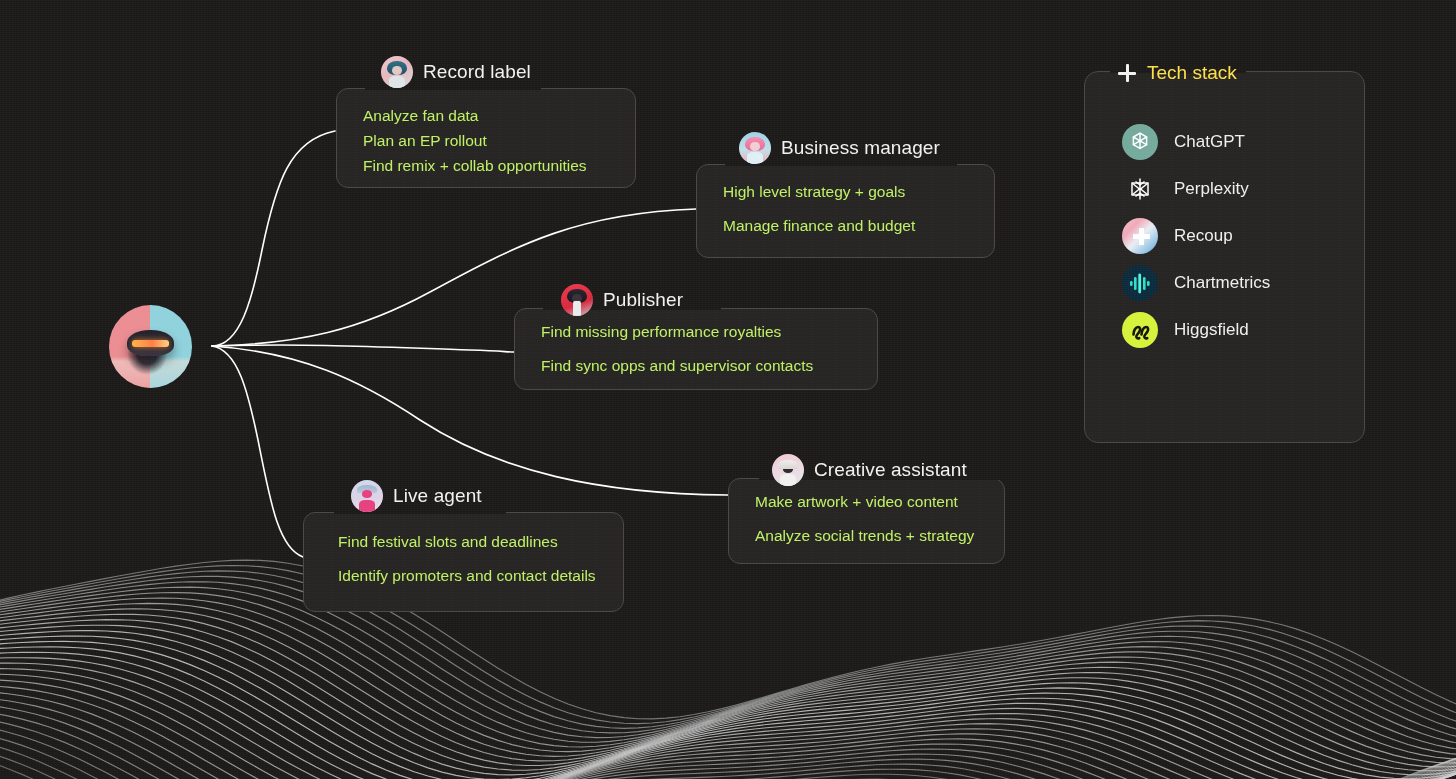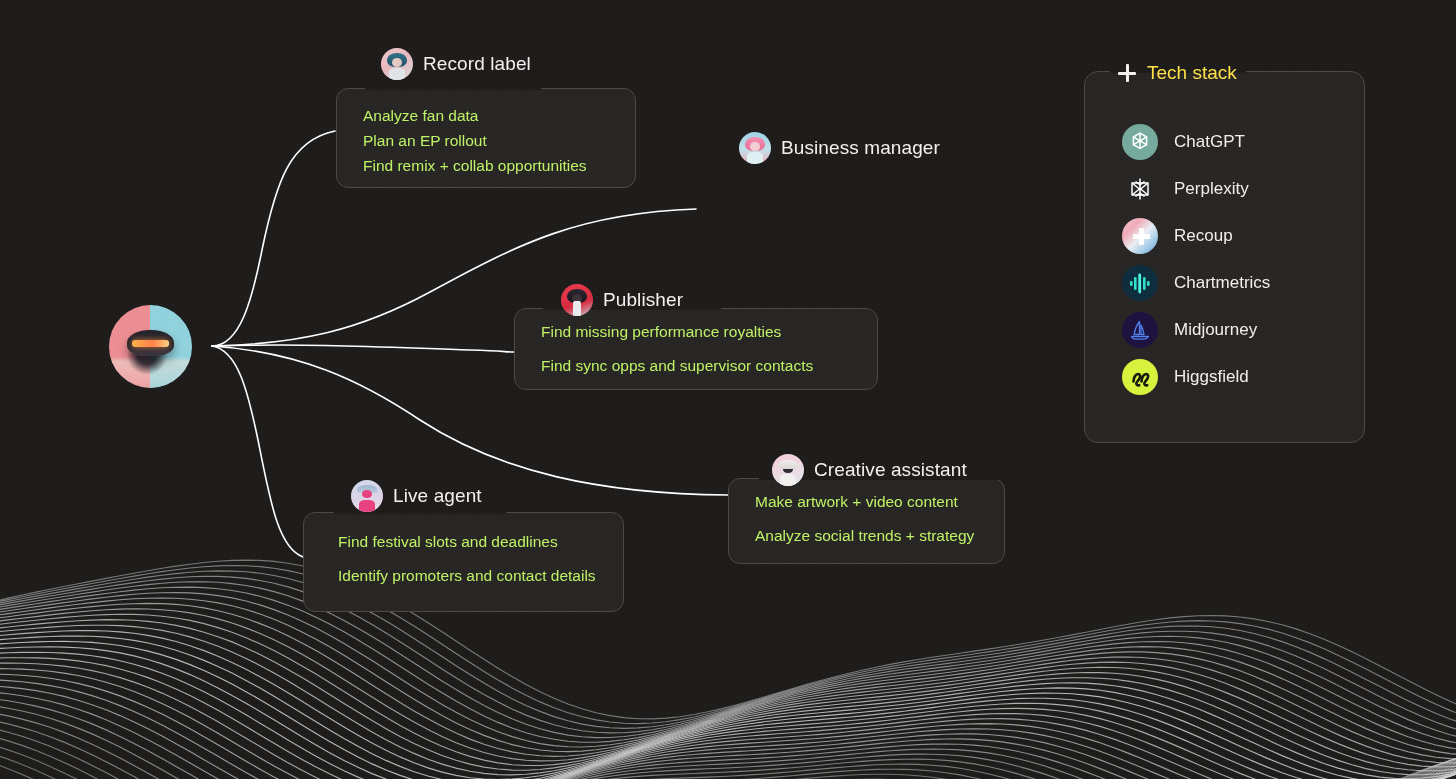--- a/index.html
+++ b/index.html
@@ -246,32 +246,39 @@
     </div>
 
     <div class="card" style="left:336px; top:88px; width:300px; height:100px;">
       <div class="card-notch" style="left:28px; width:176px;"></div>
       <div class="card-body gap-tight" style="padding-top:18px;">
         <div class="card-line">Analyze fan data</div>
         <div class="card-line">Plan an EP rollout</div>
         <div class="card-line">Find remix + collab opportunities</div>
       </div>
     </div>
-    <div class="card-head" style="left:381px; top:48px;">
+    <div class="card-head" style="left:381px; top:56px;">
       <div class="card-avatar">
         <div class="av av-record">
             <div class="bg"></div>
             <div class="body"></div>
             <div class="hair"></div>
             <div class="face"></div>
           </div>
       </div>
       <div class="card-title">Record label</div>
     </div>
 
+    <div class="card" style="left:696px; top:164px; width:299px; height:94px;">
+      <div class="card-notch" style="left:28px; width:232px;"></div>
+      <div class="card-body gap-loose" style="padding-top:18px;">
+        <div class="card-line">High level strategy + goals</div>
+        <div class="card-line">Manage finance and budget</div>
+      </div>
+    </div>
     <div class="card-head" style="left:739px; top:132px;">
       <div class="card-avatar">
         <div class="av av-business">
             <div class="bg"></div>
             <div class="body"></div>
             <div class="hair"></div>
             <div class="face"></div>
           </div>
       </div>
       <div class="card-title">Business manager</div>
@@ -391,32 +398,20 @@
               <rect x="12" y="12" width="2.6" height="13" rx="1.3"></rect>
               <rect x="16.3" y="8.5" width="2.8" height="20" rx="1.4" fill="#4ff3e0"></rect>
               <rect x="21" y="12" width="2.6" height="13" rx="1.3"></rect>
               <rect x="25" y="16" width="2.6" height="5" rx="1.3"></rect>
             </g>
           </svg>
         </span>
         <span class="tech-label">Chartmetrics</span>
       </div>
 
-      <div class="tech-item">
-        <span class="tech-ico ico-midjourney">
-          <svg viewBox="0 0 36 36">
-            <g fill="none" stroke="#4f7ff0" stroke-width="1.3" stroke-linejoin="round">
-              <path d="M17.5 9.5c-3 4-4.8 8.5-5.4 13h5.4z"></path>
-              <path d="M19 13c1.6 3 2.6 6.2 3 9.5h-3z"></path>
-              <path d="M9.5 24.5h17c-1 1.6-2.6 2.6-4.4 2.6H13c-1.6 0-2.8-1-3.5-2.6z"></path>
-            </g>
-          </svg>
-        </span>
-        <span class="tech-label">Midjourney</span>
-      </div>
 
       <div class="tech-item">
         <span class="tech-ico ico-higgsfield">
           <svg viewBox="0 0 36 36">
             <g fill="none" stroke="#14160a" stroke-width="2.6" stroke-linecap="round">
               <path d="M11.5 22.5c0-4 2.2-7.5 4.6-7.5 2 0 2.6 2.2 1.4 4.4-1.2 2.2-3.2 3.6-3.2 5.2 0 1.4 1.3 2.2 2.9 1.6"></path>
               <path d="M19.5 22.5c0-4 2.2-7.5 4.6-7.5 2 0 2.6 2.2 1.4 4.4-1.2 2.2-3.2 3.6-3.2 5.2 0 1.4 1.3 2.2 2.9 1.6"></path>
             </g>
           </svg>
         </span>

